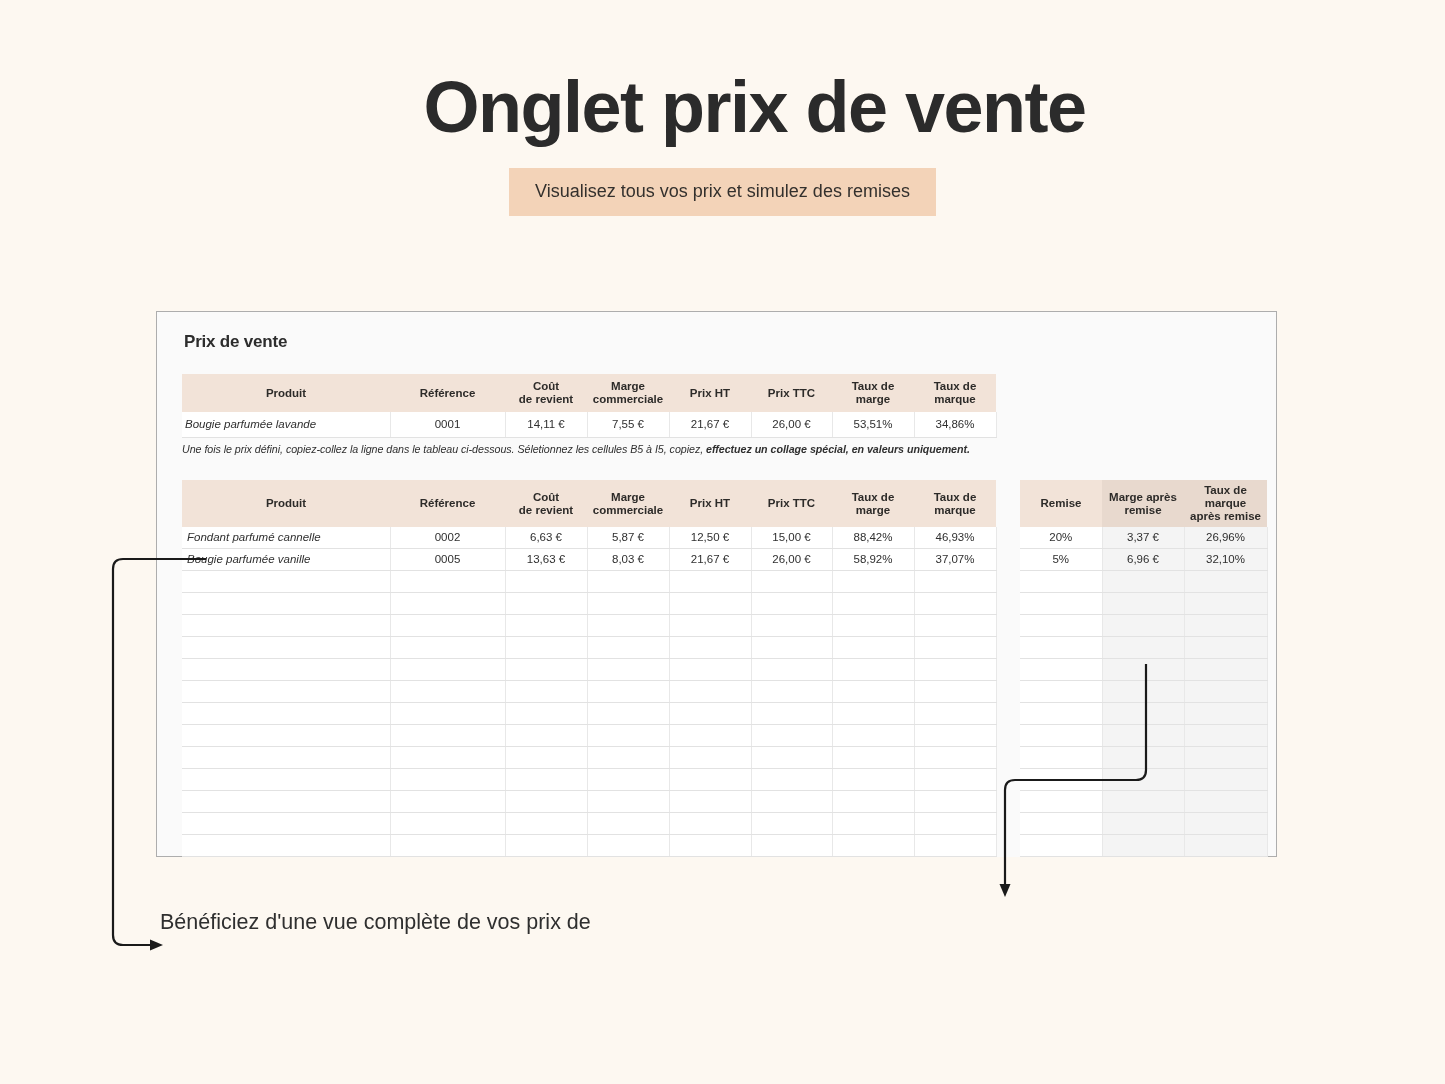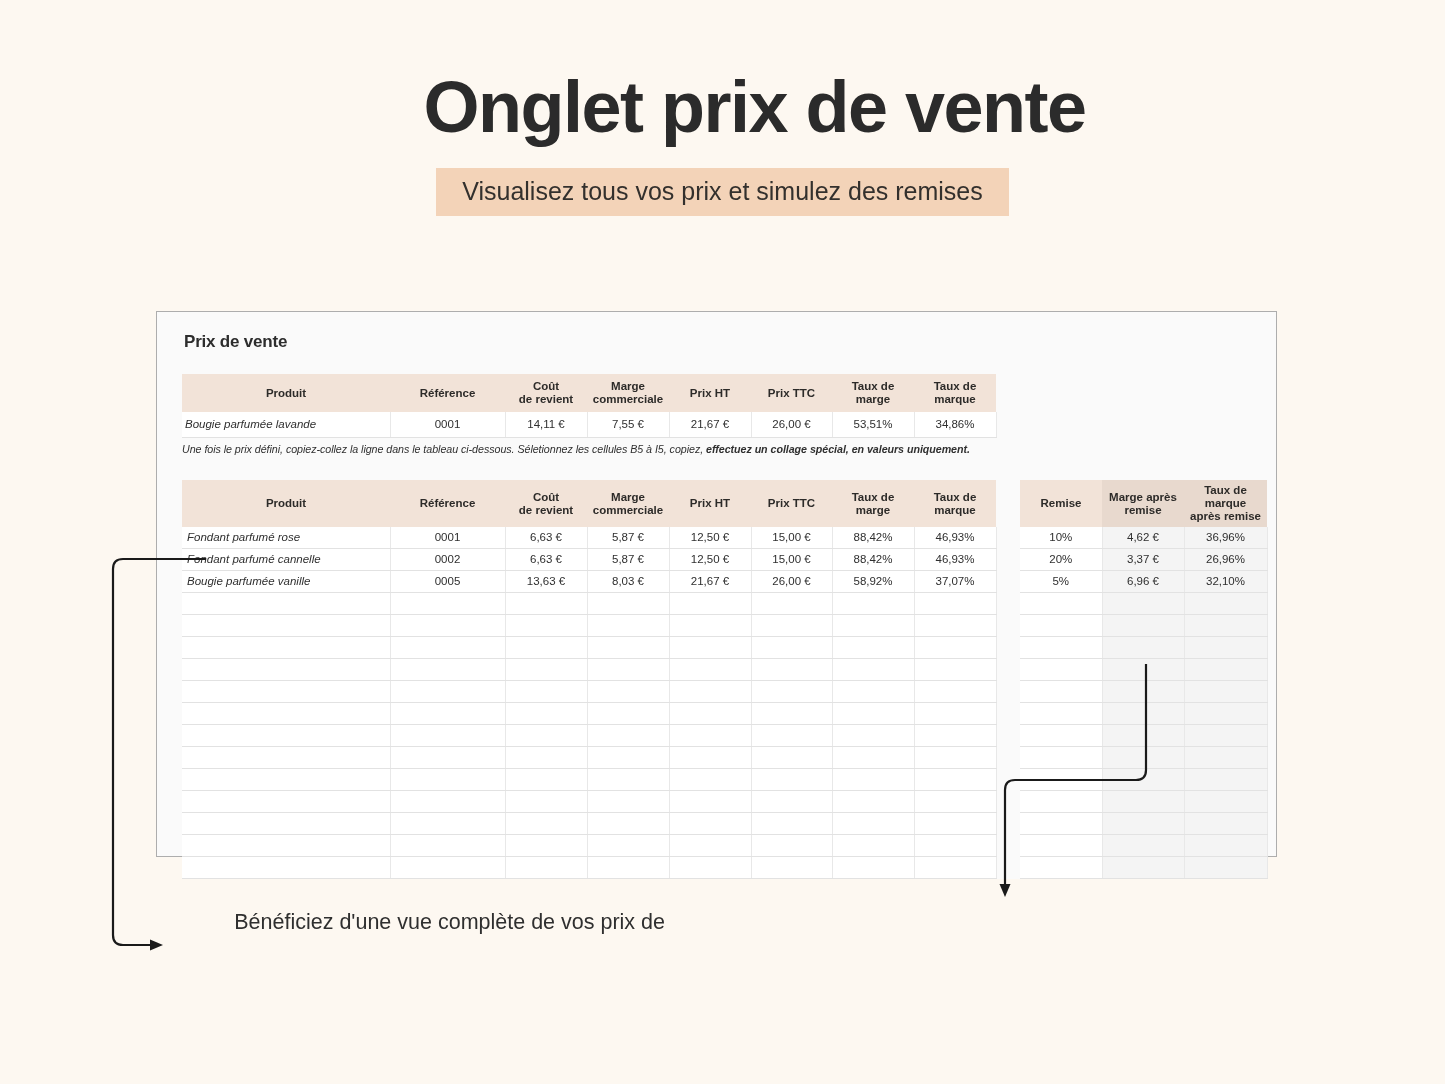--- a/index.html
+++ b/index.html
@@ -24,21 +24,21 @@
     margin-left:32px;
   }
   .subtitle-wrap{
     position:absolute;left:0;top:168px;width:1445px;
     text-align:center;
   }
   .subtitle{
     display:inline-block;
     background:#f3d3b8;
     color:#33302d;
-    font-size:25px;
+    font-size:18px;
     line-height:29px;
     padding:9px 26px 10px 26px;
     font-weight:400;
   }
 
   
   .card{
     position:absolute;
     left:156px;top:311px;
     width:1121px;height:546px;
@@ -113,21 +113,21 @@
 
   
   .conn{position:absolute;left:0;top:0;width:1445px;height:1084px;pointer-events:none;}
 
   
   .caption{
     position:absolute;
     font-size:21.5px;
     line-height:29px;
     color:#2f2f2f;
-    text-align:right;
+    text-align:left;
     font-weight:400;
   }
   #caption-left{ left:160px; top:908px; width:505px; }
   #caption-right{ left:745px; top:908px; width:560px; }
 </style>
 </head>
 <body>
 
 <div class="page-title">Onglet prix de vente</div>
 <div class="subtitle-wrap">
@@ -221,34 +221,20 @@
       <th><span>Taux de marge</span></th>
       <th><span>Taux de marque</span></th>
       <th class="spacer"></th>
       <th><span>Remise</span></th>
       <th class="hl"><span>Marge après</span><br><span>remise</span></th>
       <th class="hl"><span>Taux de marque</span><br><span>après remise</span></th>
     </tr>
   </thead>
   <tbody id="table2-body">
       <tr>
-        <td class="prod">Fondant parfumé rose</td>
-        <td>0001</td>
-        <td>6,63 €</td>
-        <td>5,87 €</td>
-        <td>12,50 €</td>
-        <td>15,00 €</td>
-        <td>88,42%</td>
-        <td>46,93%</td>
-        <td class="spacer"></td>
-        <td>10%</td>
-        <td class="hl">4,62 €</td>
-        <td class="hl">36,96%</td>
-      </tr>
-      <tr>
         <td class="prod">Fondant parfumé cannelle</td>
         <td>0002</td>
         <td>6,63 €</td>
         <td>5,87 €</td>
         <td>12,50 €</td>
         <td>15,00 €</td>
         <td>88,42%</td>
         <td>46,93%</td>
         <td class="spacer"></td>
         <td>20%</td>

